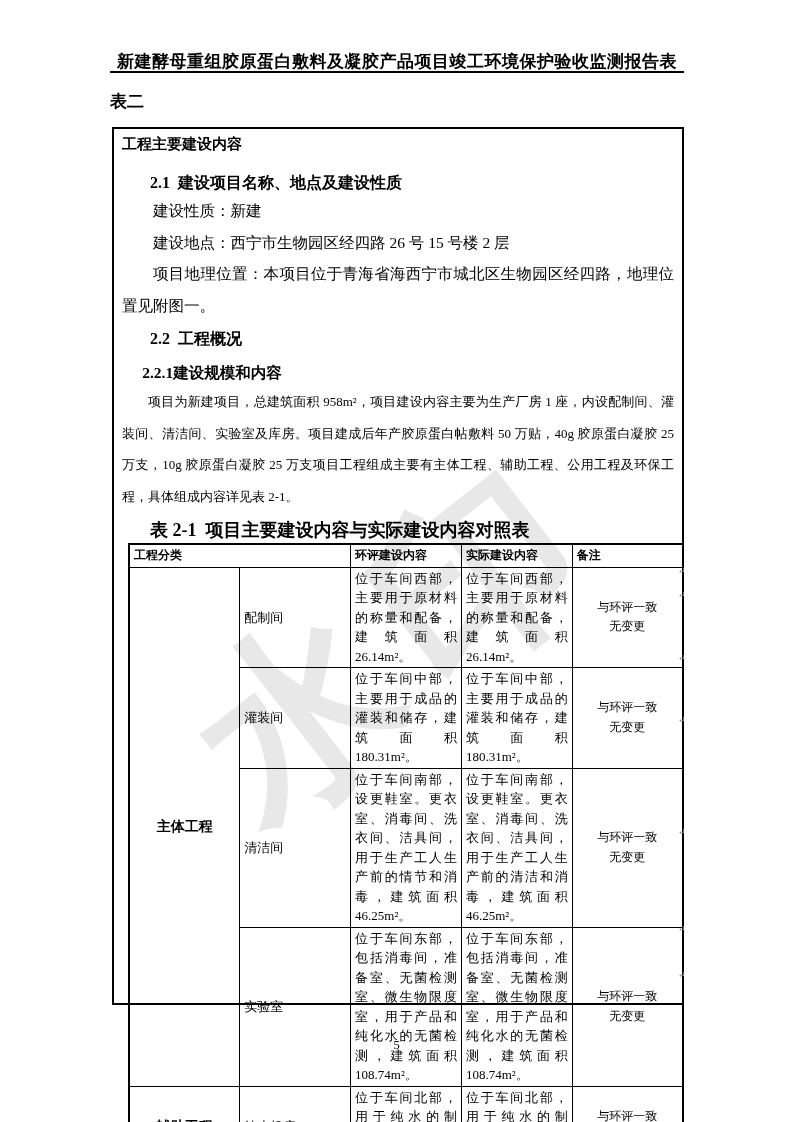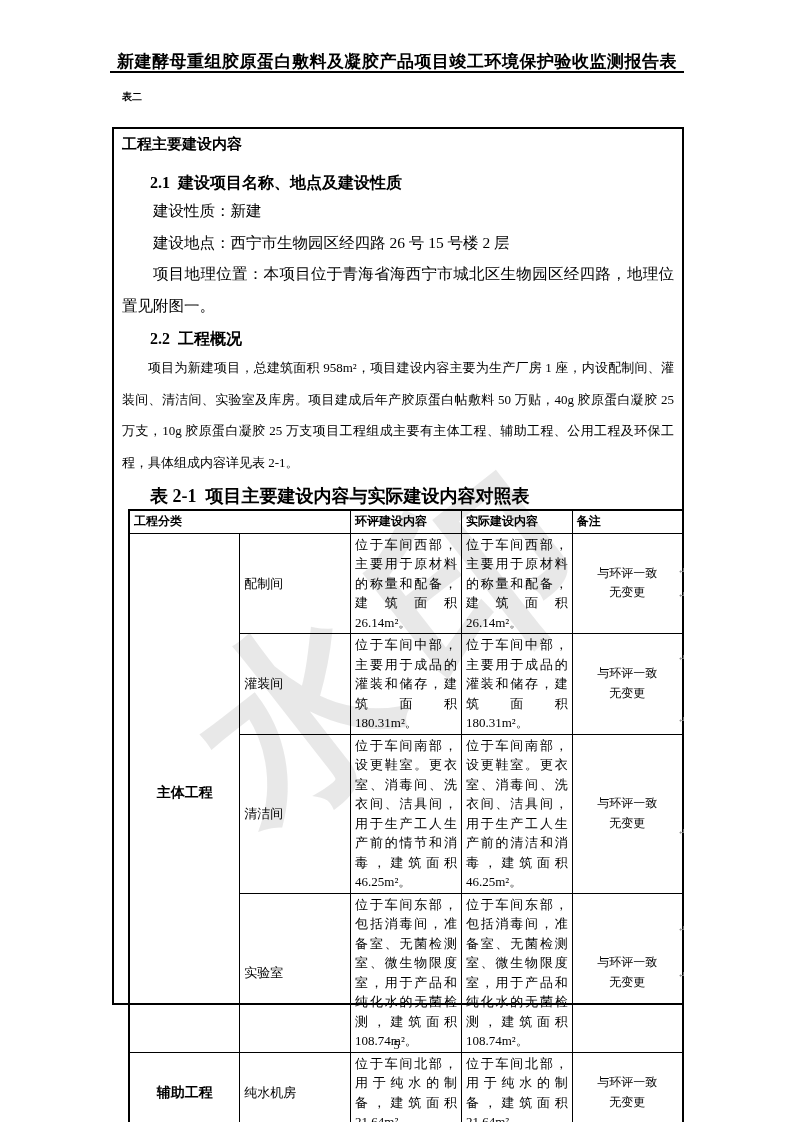--- a/index.html
+++ b/index.html
@@ -23,22 +23,22 @@
     font-weight: bold;
     letter-spacing: 0.5px;
   }
   .header-rule {
     position: absolute;
     left: 110px; top: 71px; width: 574px; height: 0;
     border-top: 2px solid #000;
   }
   .table-label {
     position: absolute;
-    left: 122px; top: 90px;
-    font-size: 10px;
+    left: 110px; top: 90px;
+    font-size: 17px;
     font-weight: bold;
   }
   .outer-box {
     position: absolute;
     left: 112px; top: 127px;
     width: 572px; height: 878px;
     border: 2px solid #000;
     padding: 4px 8px 0 8px;
     z-index: 2;
     background: transparent;
@@ -184,20 +184,21 @@
 
   <div class="outer-box">
     <div class="box-title">工程主要建设内容</div>
 
     <div class="h21 keepspace">2.1  建设项目名称、地点及建设性质</div>
     <div class="body-line">建设性质：新建</div>
     <div class="body-line">建设地点：西宁市生物园区经四路 26 号 15 号楼 2 层</div>
     <div class="loc-para">项目地理位置：本项目位于青海省海西宁市城北区生物园区经四路，地理位置见附图一。</div>
 
     <div class="h22 keepspace">2.2  工程概况</div>
+    <div class="h221">2.2.1建设规模和内容</div>
     <div class="big-para">项目为新建项目，总建筑面积 958m²，项目建设内容主要为生产厂房 1 座，内设配制间、灌装间、清洁间、实验室及库房。项目建成后年产胶原蛋白帖敷料 50 万贴，40g 胶原蛋白凝胶 25 万支，10g 胶原蛋白凝胶 25 万支项目工程组成主要有主体工程、辅助工程、公用工程及环保工程，具体组成内容详见表 2-1。</div>
 
     <div class="tbl-title keepspace">表 2-1  项目主要建设内容与实际建设内容对照表</div>
 
     <table class="cmp">
       <tbody>
           <tr style="height:23px;">
         <th class="hdr" colspan="2">工程分类</th>
         <th class="hdr">环评建设内容</th>
         <th class="hdr">实际建设内容</th>

